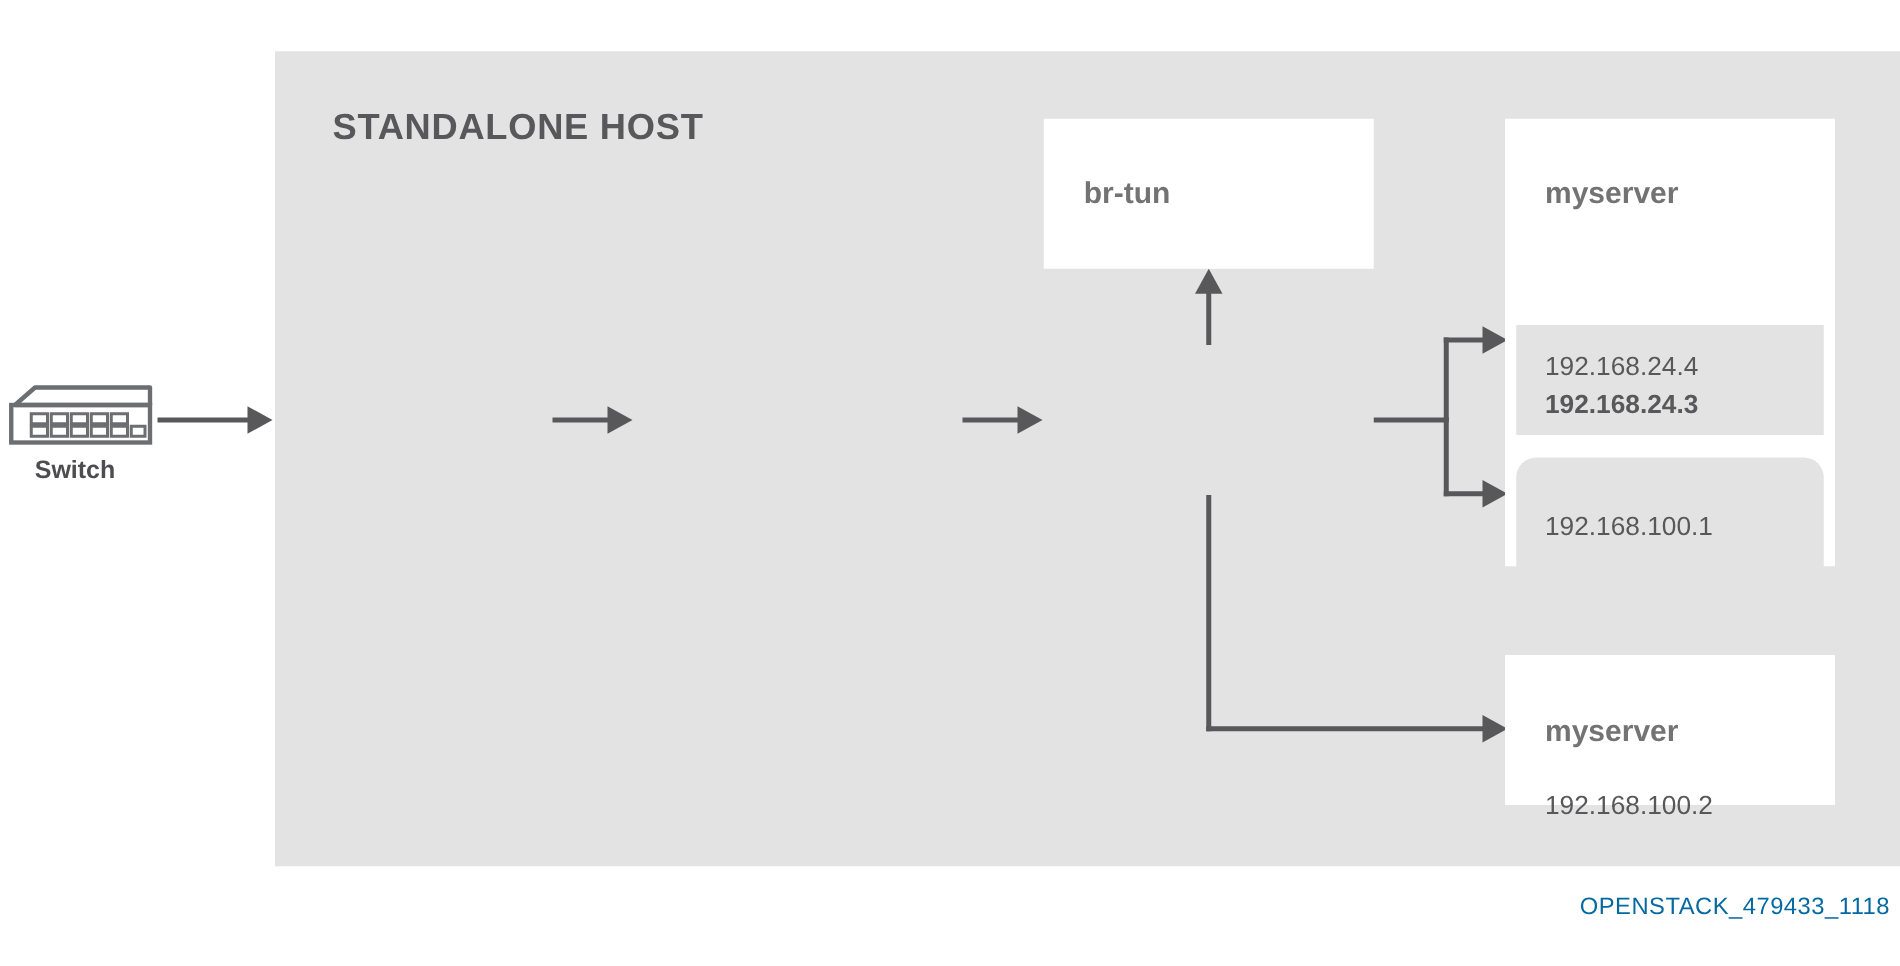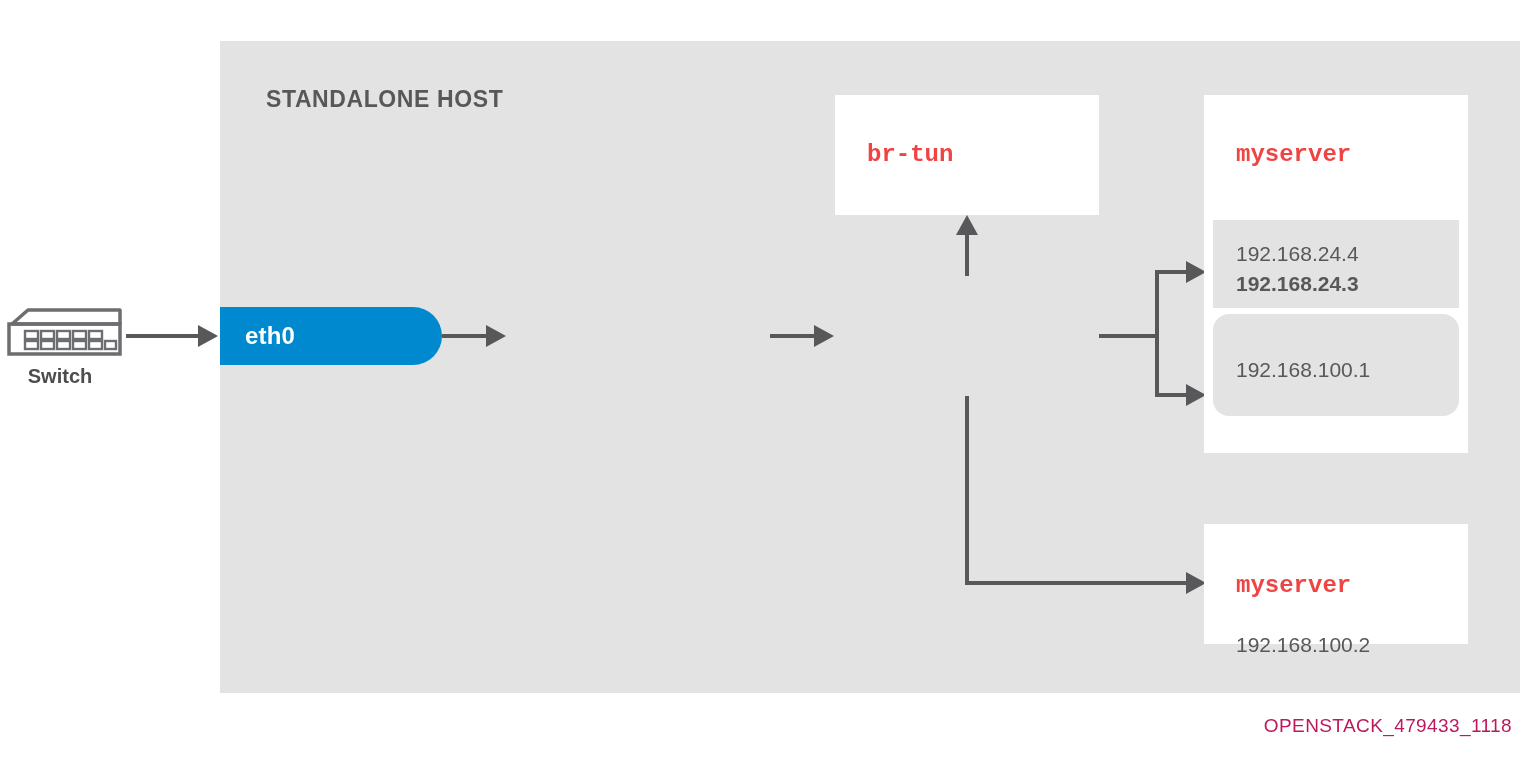--- a/index.html
+++ b/index.html
@@ -25,21 +25,21 @@
     left: 220px;
     top: 41px;
     width: 1300px;
     height: 652px;
     background: #e3e3e3;
   }
   .host-title {
     position: absolute;
     left: 266px;
     top: 86px;
-    font-size: 23px;
+    font-size: 29px;
     font-weight: bold;
     letter-spacing: 0.6px;
     color: #58585a;
     white-space: nowrap;
   }
 
   
   .switch-wrap {
     position: absolute;
     left: 6px;
@@ -84,23 +84,22 @@
   
   .node {
     position: absolute;
     background: #ffffff;
   }
   .node .title {
     position: absolute;
     left: 32px;
     font-size: 24px;
     font-weight: bold;
-    color: #ef4444;
-    white-space: nowrap;
-    font-family: Liberation Mono, monospace;
+    color: #737373;
+    white-space: nowrap;
   }
   .node .sub {
     position: absolute;
     left: 32px;
     font-size: 21px;
     color: #58585a;
     white-space: nowrap;
   }
 
   #node-brctlplane { left: 506px; top: 276px; width: 264px; height: 120px; }
@@ -118,23 +117,24 @@
   #node-myserver .sub   { top: 65px; margin-top: 44px; }
 
   
   #node-vrouter { left: 1204px; top: 95px; width: 264px; height: 358px; }
   #node-vrouter .title { top: 46px; }
   .vr-slot {
     position: absolute;
     left: 9px;
     width: 246px;
     background: #e3e3e3;
+    margin-top: 40px;
   }
   #vr-slot-0 { top: 125px; height: 88px; }
-  #vr-slot-1 { top: 219px; height: 102px; border-radius: 16px; }
+  #vr-slot-1 { top: 231px; height: 102px; border-radius: 16px; }
   .vr-ip {
     position: absolute;
     left: 23px;
     font-size: 21px;
     color: #58585a;
     white-space: nowrap;
   }
   #vr-slot-0 .vr-ip.l0 { top: 22px; }
   #vr-slot-0 .vr-ip.l1 { top: 52px; font-weight: bold; }
   #vr-slot-1 .vr-ip.l0 { top: 44px; }
@@ -161,21 +161,21 @@
     border-right: 11px solid transparent;
     border-bottom: 20px solid #58585a;
   }
 
   
   .watermark {
     position: absolute;
     right: 8px;
     top: 715px;
     font-size: 19px;
-    color: #be185d;
+    color: #0369a1;
     letter-spacing: 0.4px;
     white-space: nowrap;
   }
 </style>
 </head>
 <body>
 
 <div id="canvas">
 
   <div class="host-panel"></div>
@@ -198,23 +198,20 @@
         <rect x="83" y="36" width="13" height="8"></rect>
         <rect x="99" y="36" width="11" height="8"></rect>
       </g>
     </svg>
   </div>
   <div class="switch-label">Switch</div>
 
   <div class="conn conn-h" style="left:126px; top:334px; width:78px;"></div>
   <div class="arrow arrow-r" style="left:198px; top:325px;"></div>
 
-  <div class="eth0-box">
-    <div class="eth0-label">eth0</div>
-  </div>
 
   <div class="conn conn-h" style="left:442px; top:334px; width:48px;"></div>
   <div class="arrow arrow-r" style="left:486px; top:325px;"></div>
 
 
   <div class="conn conn-h" style="left:770px; top:334px; width:48px;"></div>
   <div class="arrow arrow-r" style="left:814px; top:325px;"></div>
 
   <div class="node" id="node-brtun">
     <div class="title">br-tun</div>

